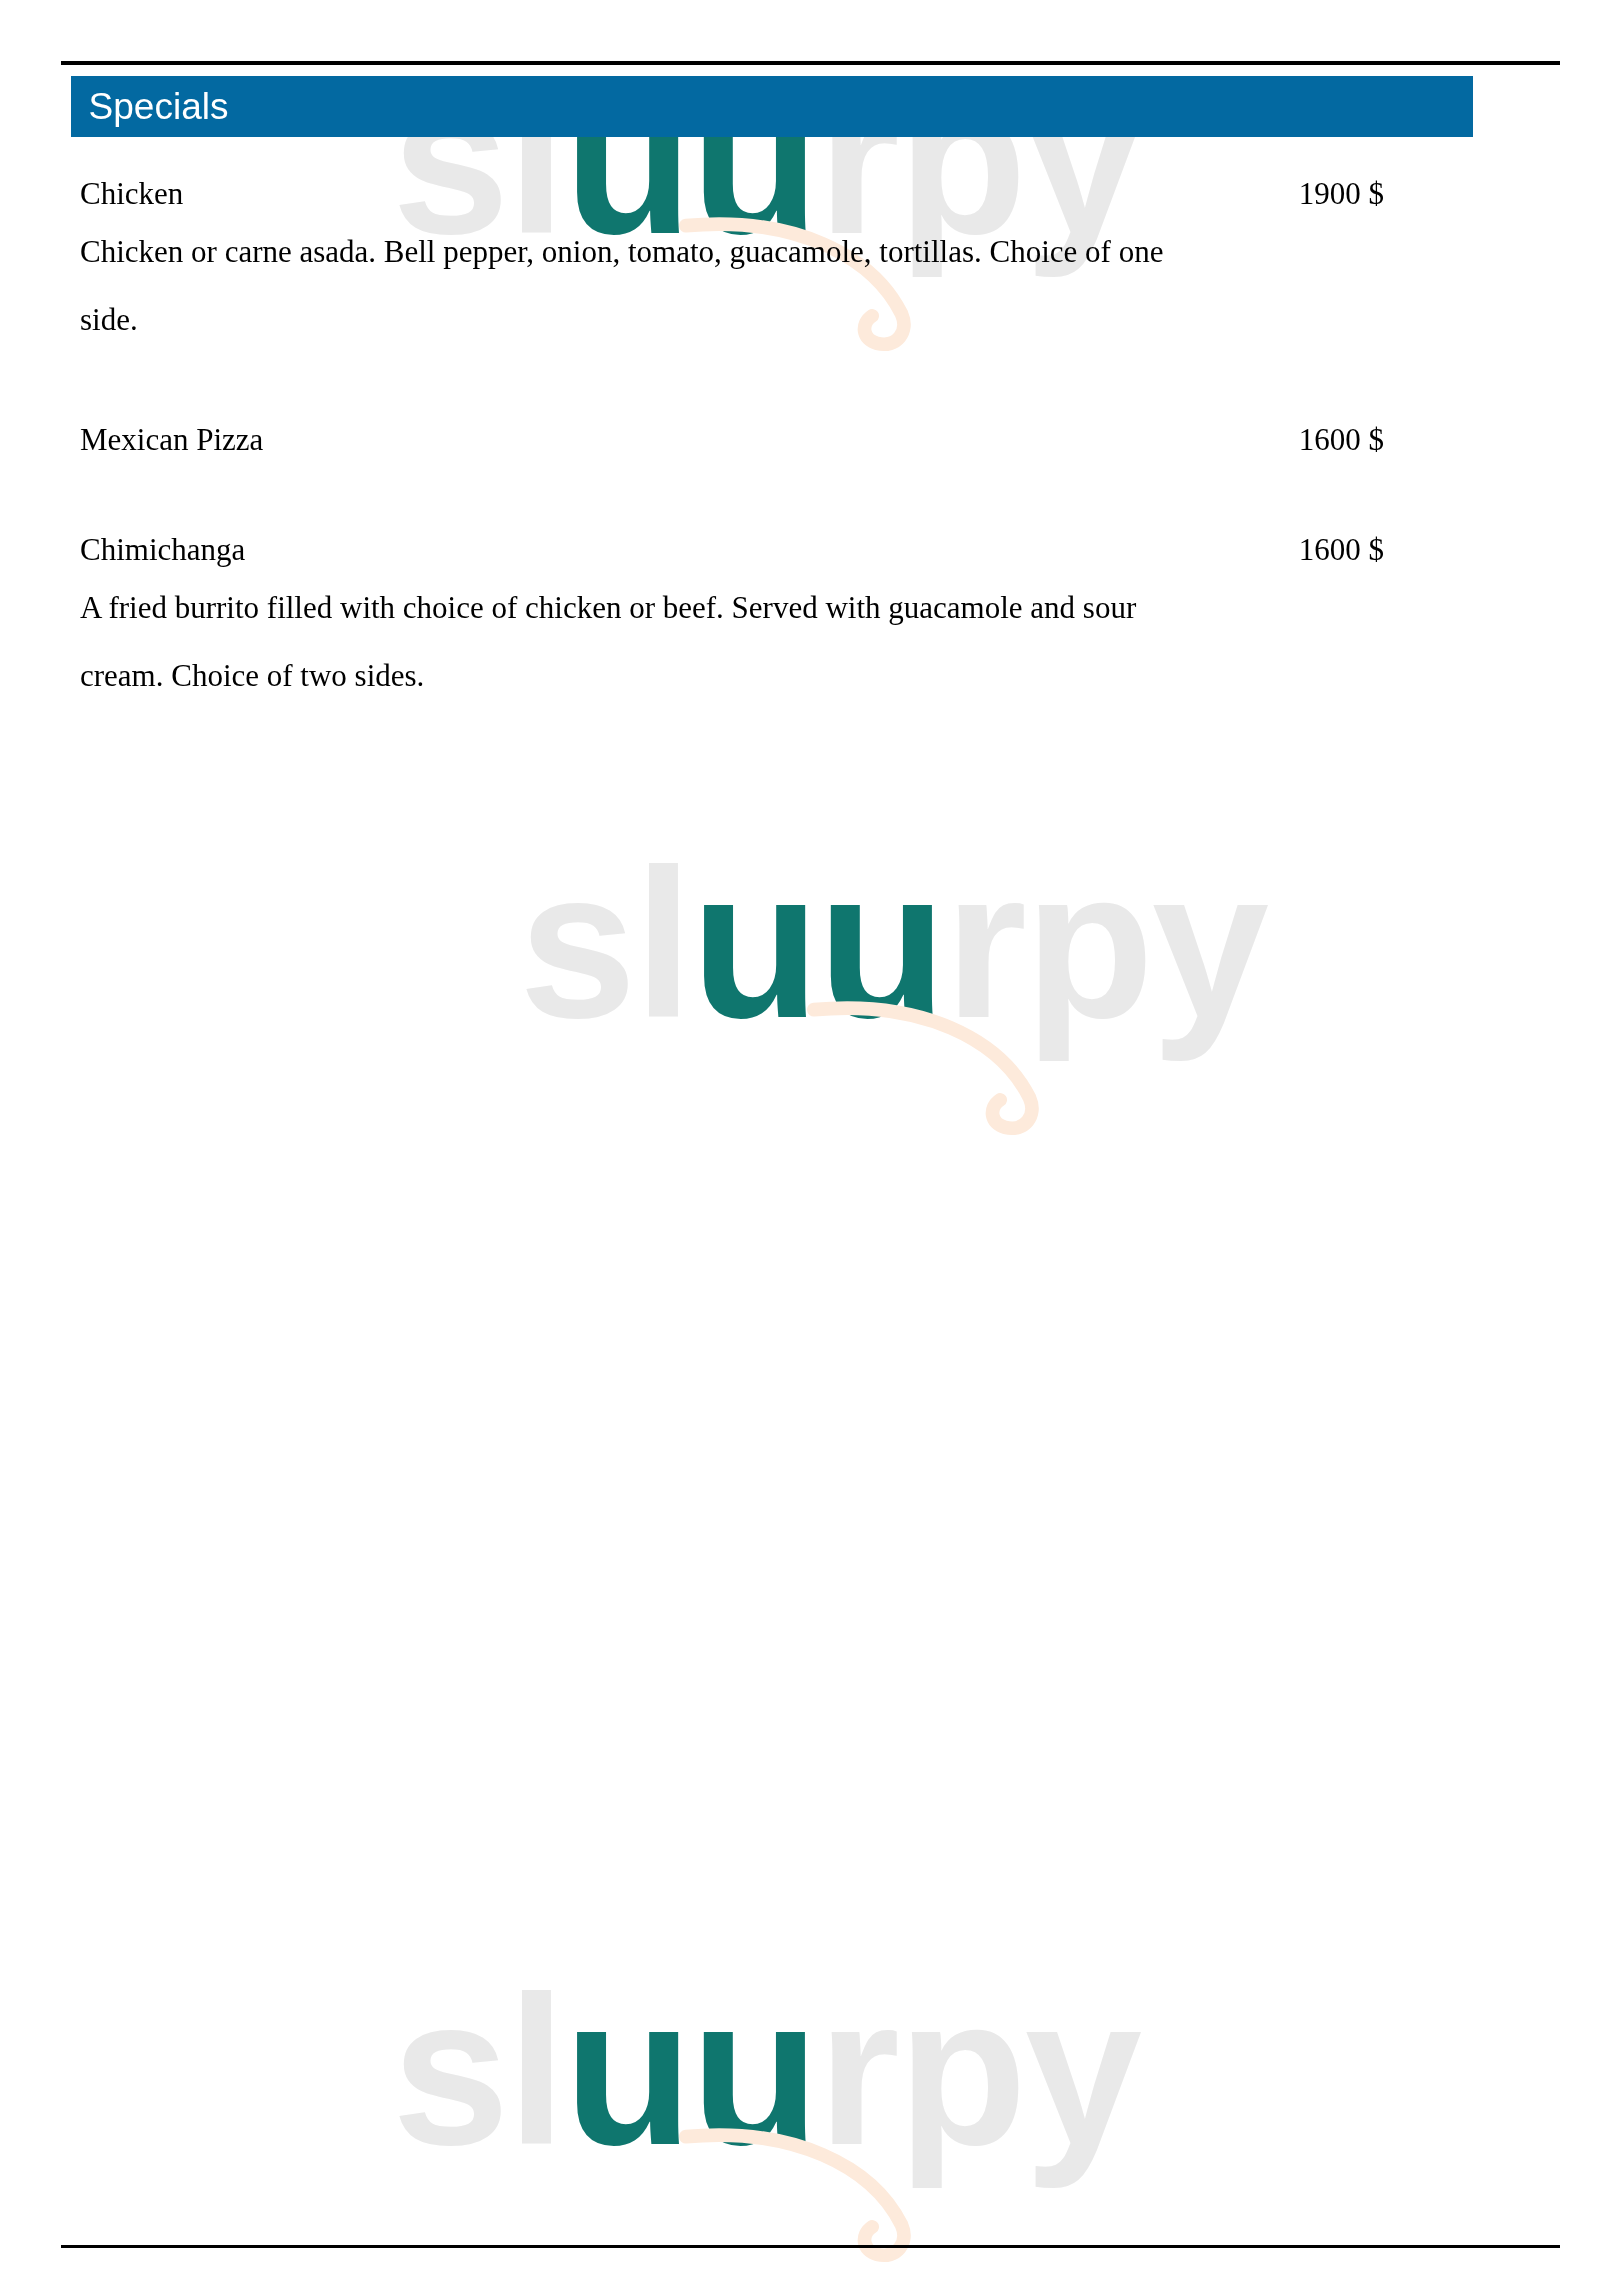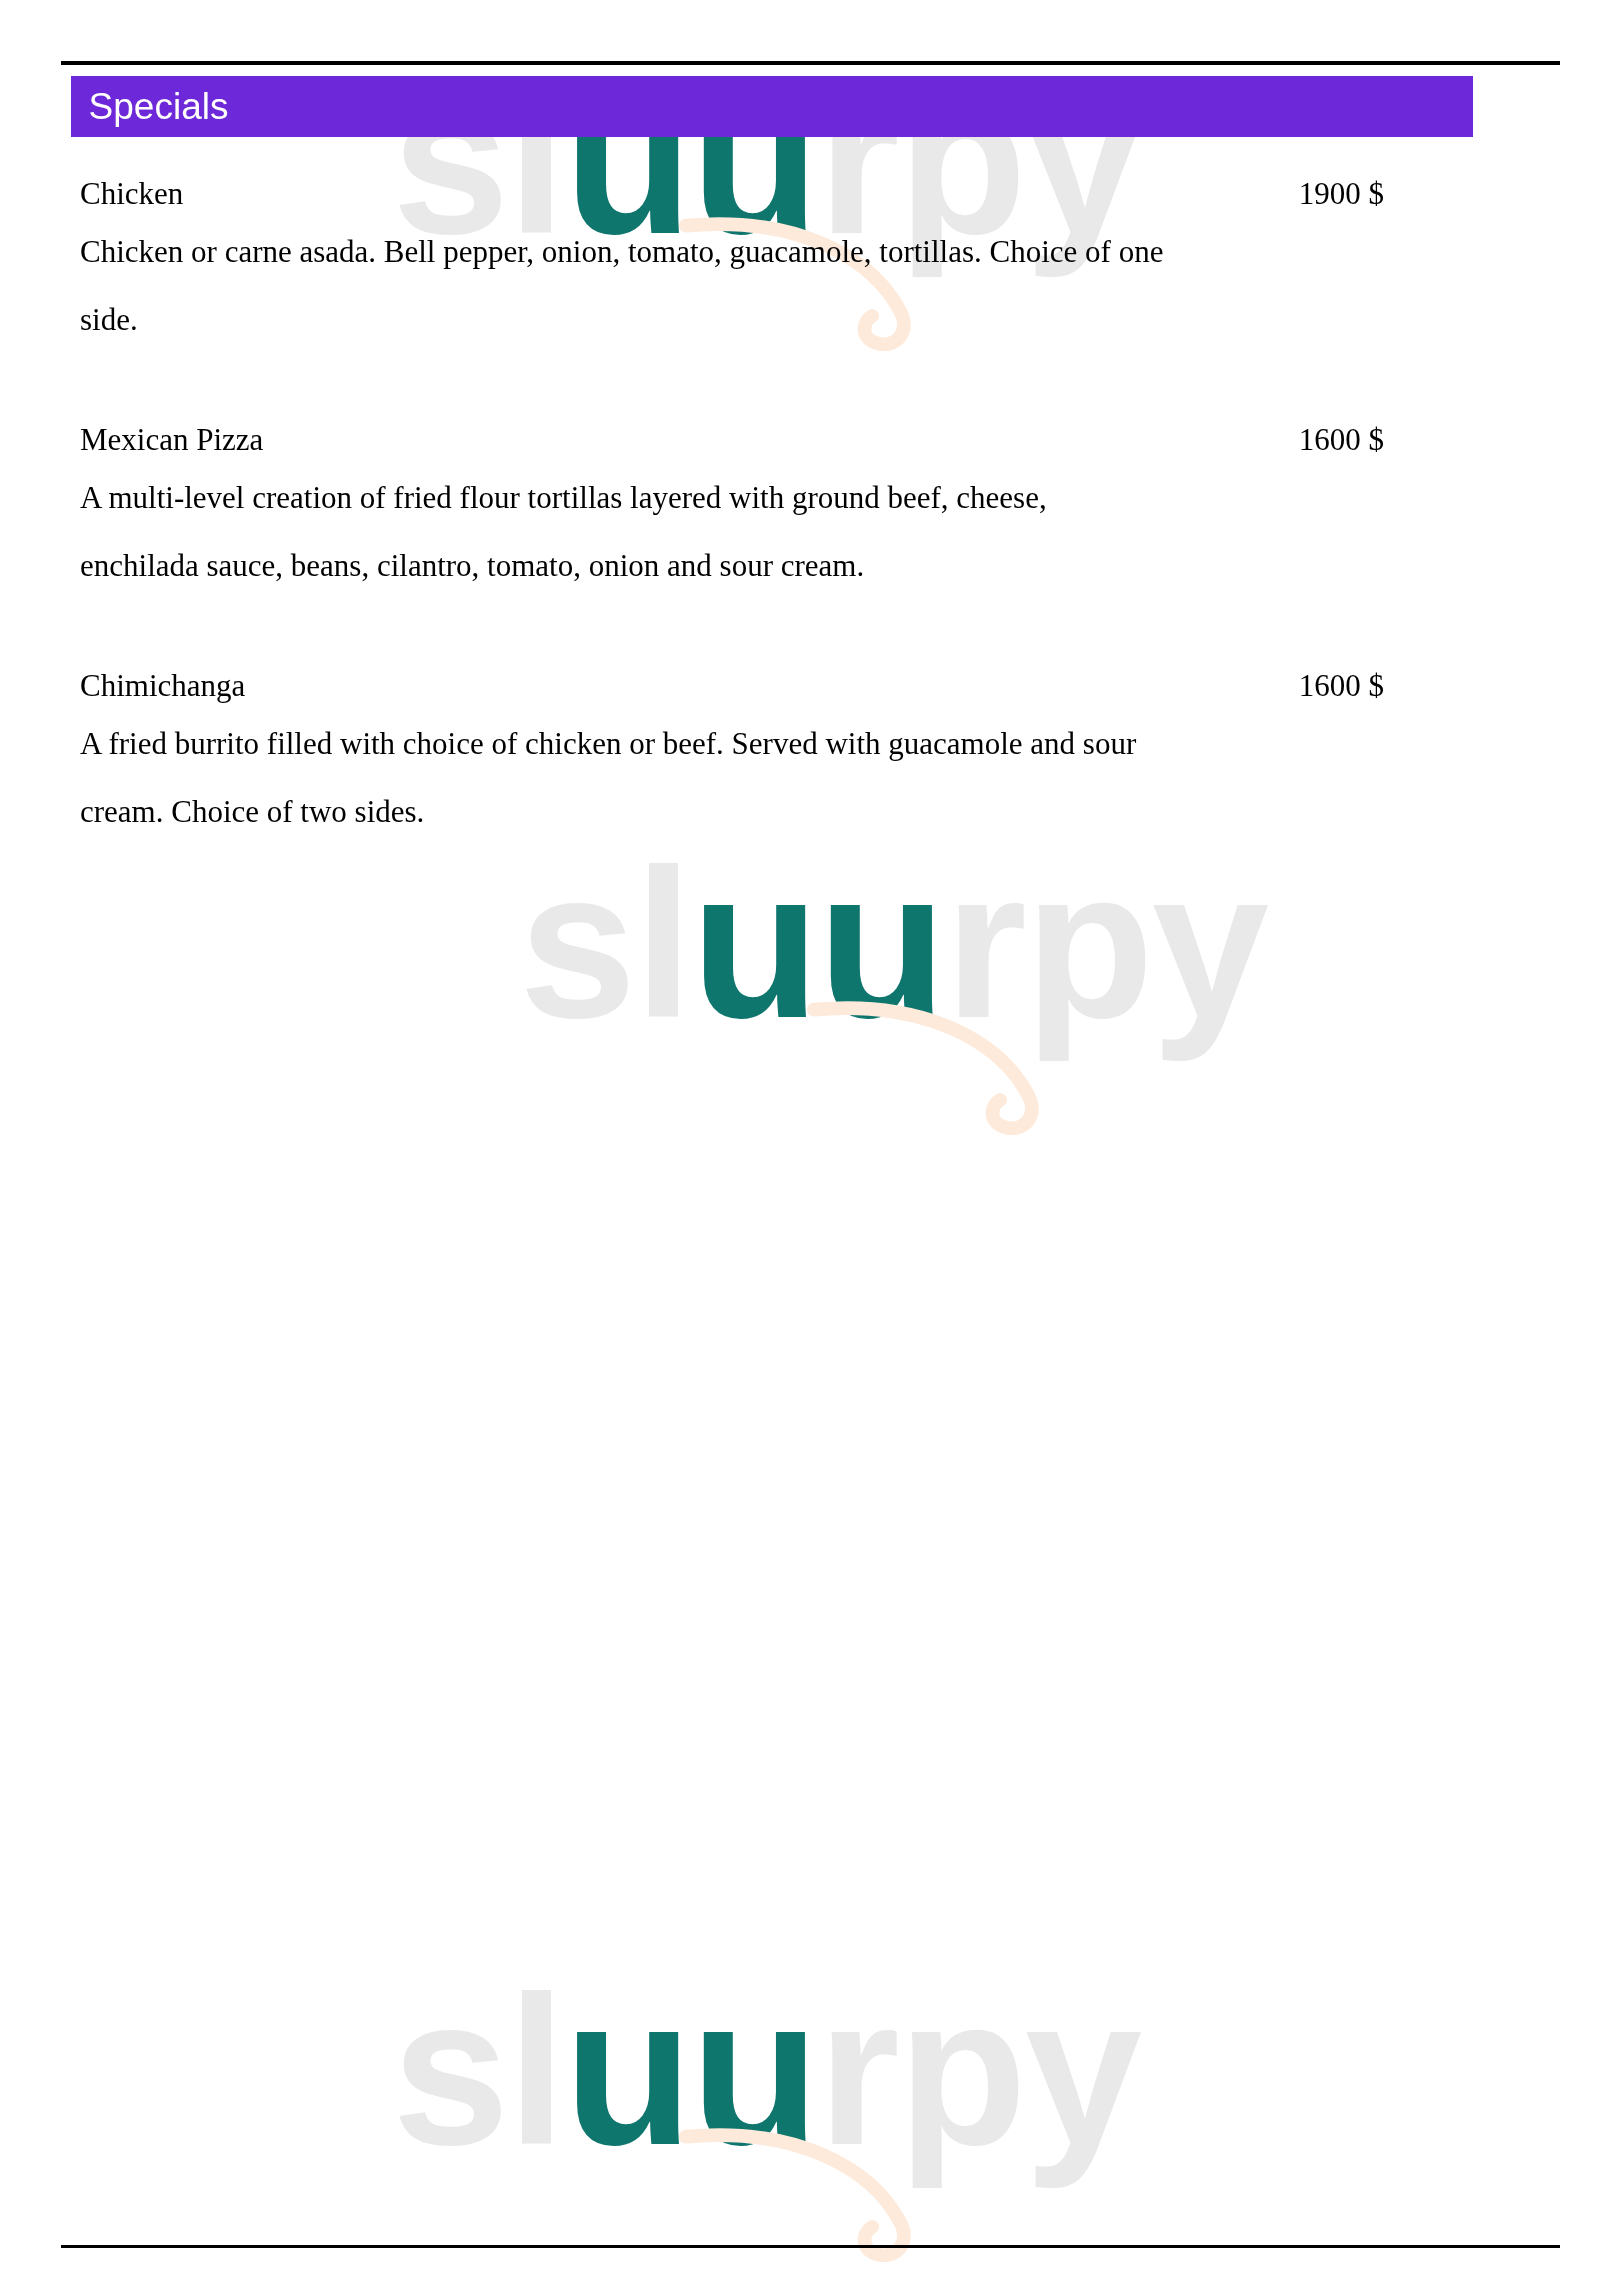--- a/index.html
+++ b/index.html
@@ -64,21 +64,21 @@
     z-index: 1;
   }
 
   
   .section-header {
     position: absolute;
     left: 71px;
     top: 76px;
     width: 1402px;
     height: 61px;
-    background: #6d28d9;
+    background: #0369a1;
     z-index: 2;
   }
   .section-header .title {
     font-family: "Liberation Sans", sans-serif;
     font-size: 37px;
     color: #ffffff;
     line-height: 61px;
     padding-left: 17.6px;
   }
 
@@ -156,21 +156,20 @@
       <div class="item-price">1900 $</div>
     </div>
     <div class="item-desc">Chicken or carne asada. Bell pepper, onion, tomato, guacamole, tortillas. Choice of one side.</div>
   </div>
 
   <div class="menu-item">
     <div class="item-head">
       <div class="item-name">Mexican Pizza</div>
       <div class="item-price">1600 $</div>
     </div>
-    <div class="item-desc">A multi-level creation of fried flour tortillas layered with ground beef, cheese, enchilada sauce, beans, cilantro, tomato, onion and sour cream.</div>
   </div>
 
   <div class="menu-item">
     <div class="item-head">
       <div class="item-name">Chimichanga</div>
       <div class="item-price">1600 $</div>
     </div>
     <div class="item-desc">A fried burrito filled with choice of chicken or beef. Served with guacamole and sour cream. Choice of two sides.</div>
   </div>
 

